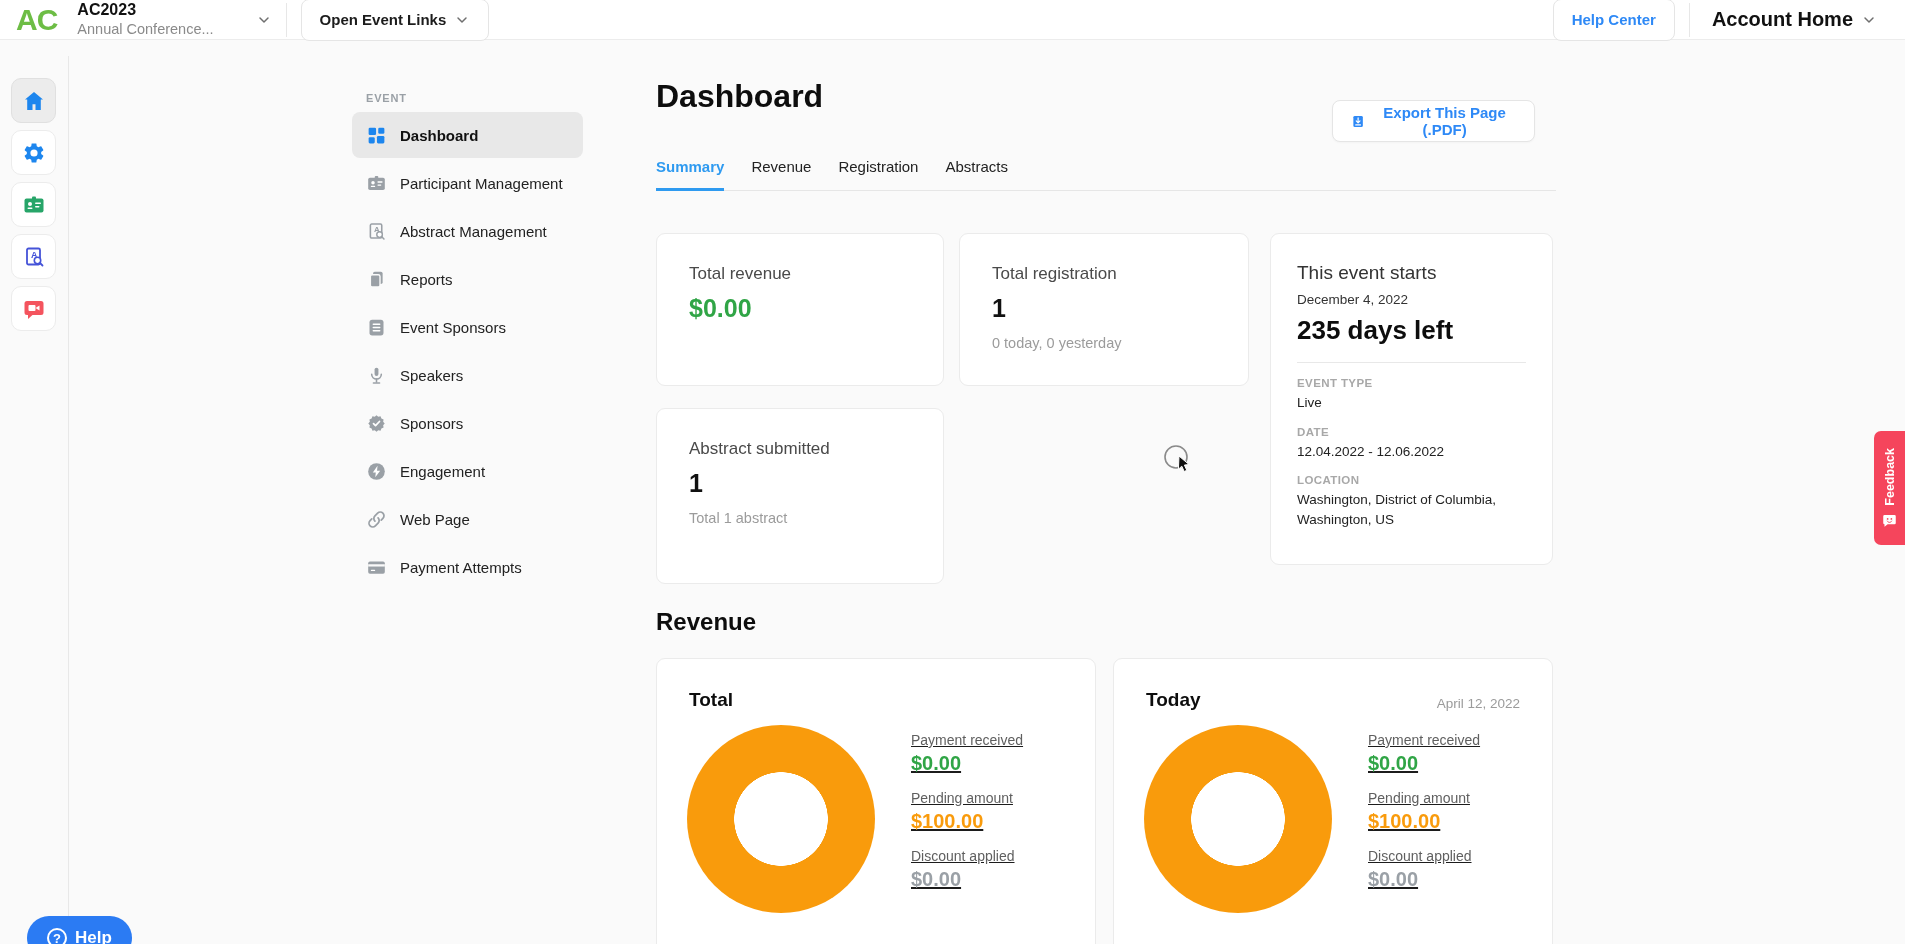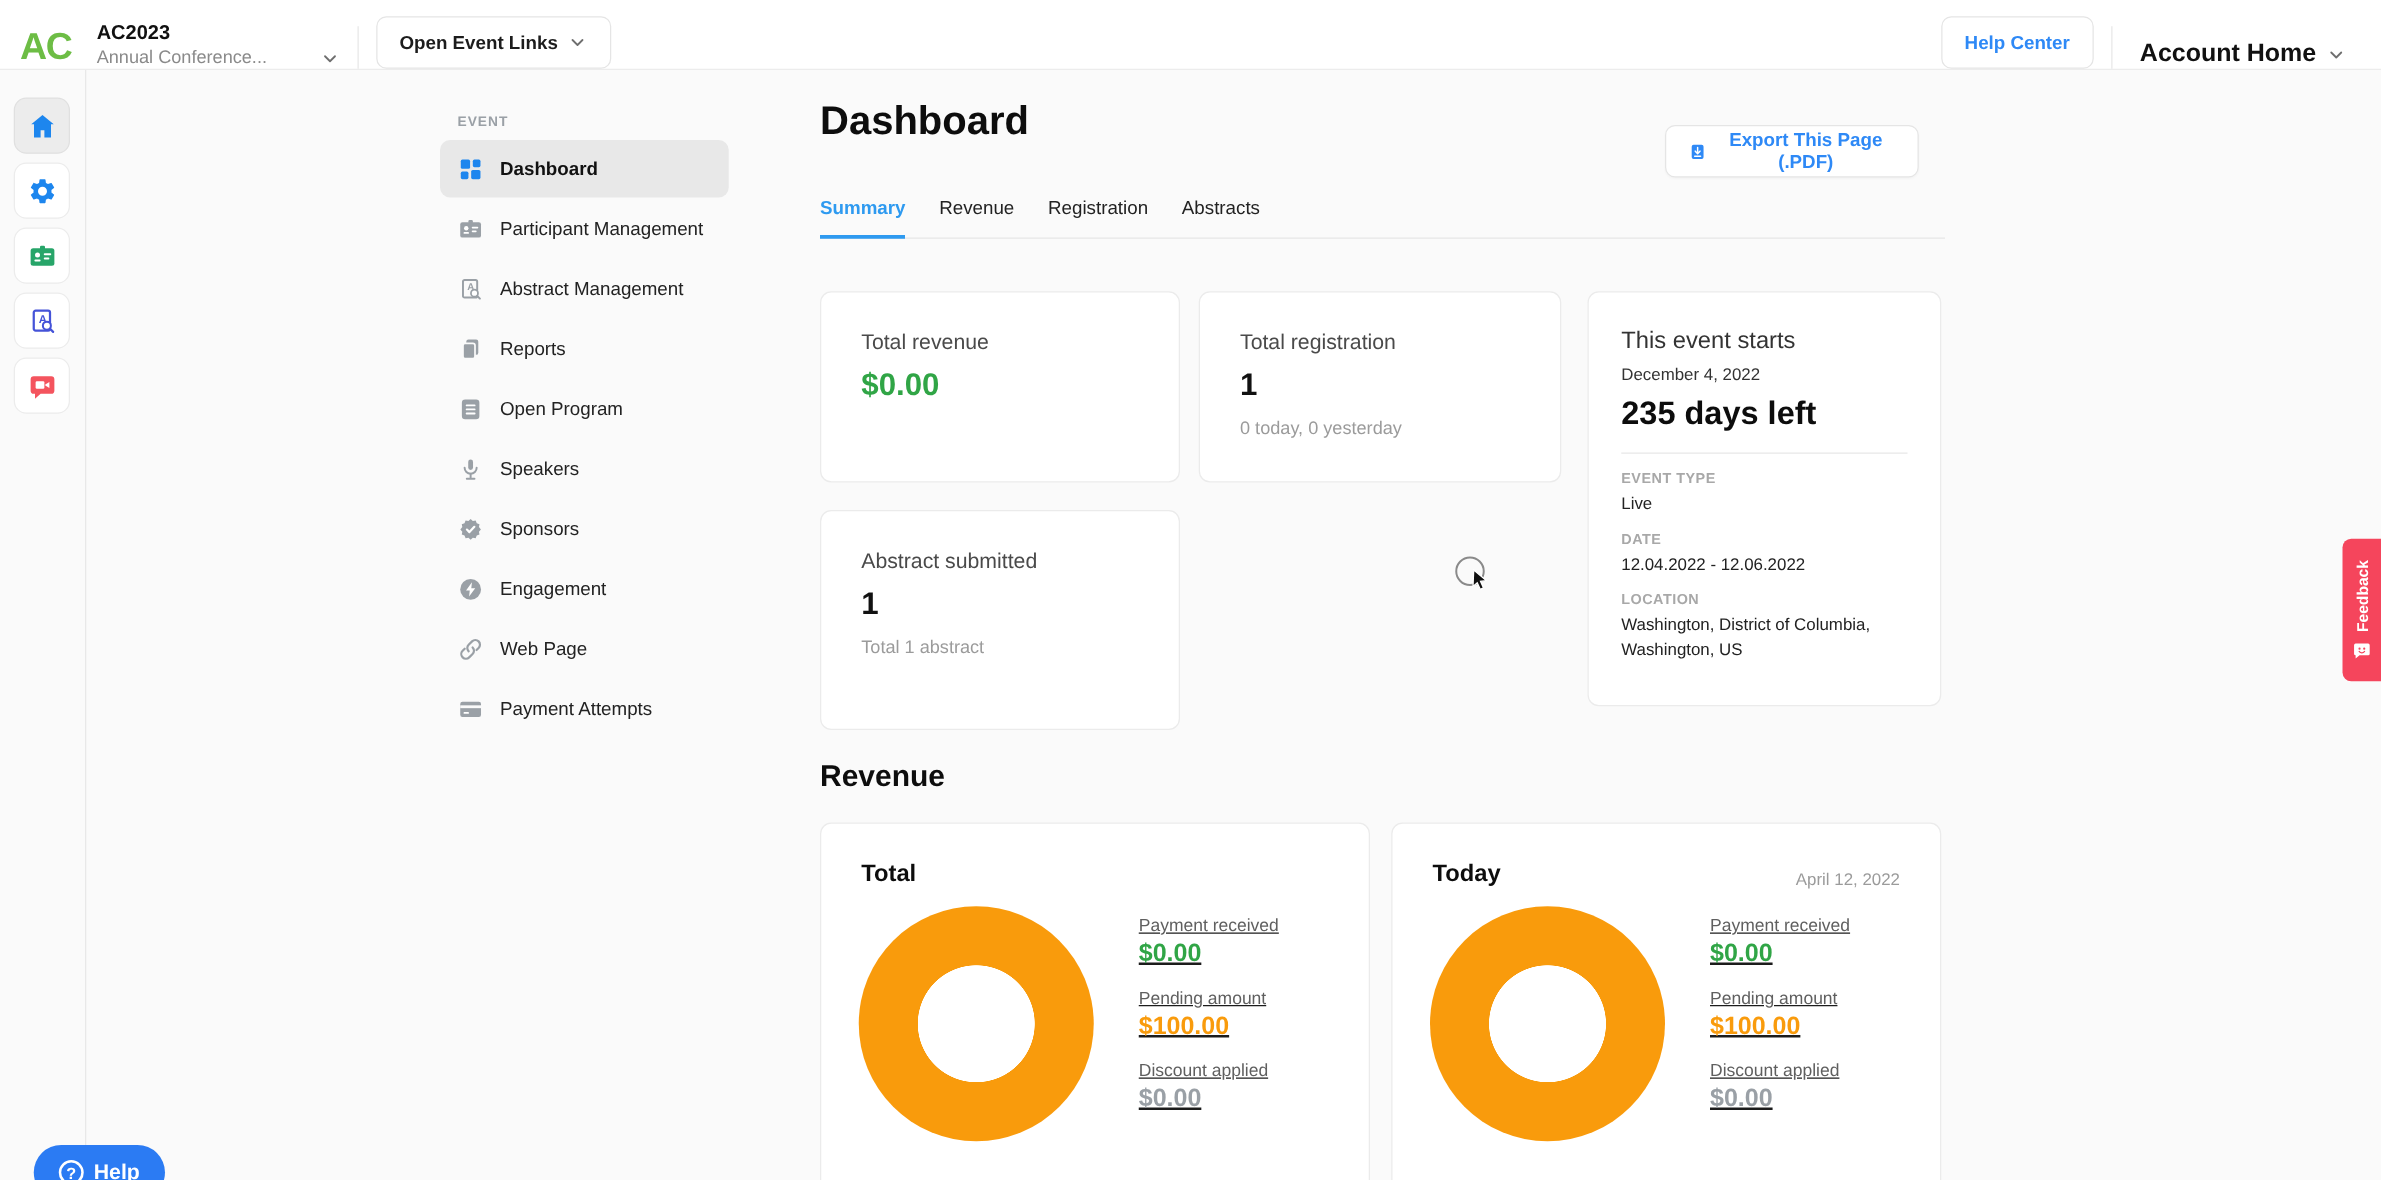--- a/index.html
+++ b/index.html
@@ -1,20 +1,20 @@
 <!DOCTYPE html>
 <html><head>
 <meta charset="utf-8">
 <style>
   * { margin:0; padding:0; box-sizing:border-box; }
   html,body { width:1905px; height:944px; overflow:hidden; }
   body { font-family:"Liberation Sans","DejaVu Sans",sans-serif; background:#fafafa; color:#1c1c1c; position:relative; }
 
   
-  .topbar { position:absolute; top:0; left:0; width:1905px; height:56px; background:#fff; border-bottom:1px solid #ececec; display:flex; align-items:flex-end; z-index:5; }
+  .topbar { position:absolute; top:0; left:0; width:1905px; height:40px; background:#fff; border-bottom:1px solid #ececec; display:flex; align-items:center; z-index:5; }
   .logo { font-size:30px; font-weight:800; color:#6dbd45; margin-left:16px; letter-spacing:-1px; }
   .event-title-block { margin-left:20px; line-height:1.25; }
   .event-code { font-size:16px; font-weight:700; color:#111; }
   .event-name { font-size:14.5px; color:#8a8a8a; }
   .chev { width:16px; height:16px; stroke:#6f6f6f; stroke-width:2.2; fill:none; stroke-linecap:round; stroke-linejoin:round; }
   .hdr-chev { margin-left:42px; cursor:pointer; }
   .vdiv { width:1px; height:34px; background:#e7e7e7; margin:0 14px; }
   .btn { display:flex; align-items:center; gap:8px; background:#fff; border:1px solid #e5e5e5; border-radius:8px; height:42px; padding:0 18px; font-size:15px; font-weight:700; cursor:pointer; }
   .open-links-btn { color:#1c1c1c; }
   .spacer { flex:1; }
@@ -200,21 +200,21 @@
     <span class="nav-label">Reports</span>
   </div>
 
   <div class="nav-item">
     <svg viewBox="0 0 24 24">
         <rect x="4" y="3" width="16" height="18" rx="3" fill="#9aa0a6"></rect>
         <rect x="7.5" y="7.5" width="9" height="1.7" rx=".85" fill="#fff"></rect>
         <rect x="7.5" y="11.2" width="9" height="1.7" rx=".85" fill="#fff"></rect>
         <rect x="7.5" y="14.9" width="9" height="1.7" rx=".85" fill="#fff"></rect>
       </svg>
-    <span class="nav-label">Open Program</span>
+    <span class="nav-label">Event Sponsors</span>
   </div>
 
   <div class="nav-item">
     <svg viewBox="0 0 24 24">
         <rect x="9.8" y="3" width="4.4" height="9.5" rx="2.2" fill="#9aa0a6"></rect>
         <path d="M6.5 10.5a5.5 5.5 0 0 0 11 0" fill="none" stroke="#9aa0a6" stroke-width="1.8" stroke-linecap="round"></path>
         <line x1="12" y1="16" x2="12" y2="19.5" stroke="#9aa0a6" stroke-width="1.8" stroke-linecap="round"></line>
         <line x1="8.5" y1="20.5" x2="15.5" y2="20.5" stroke="#9aa0a6" stroke-width="1.8" stroke-linecap="round"></line>
       </svg>
     <span class="nav-label">Speakers</span>

